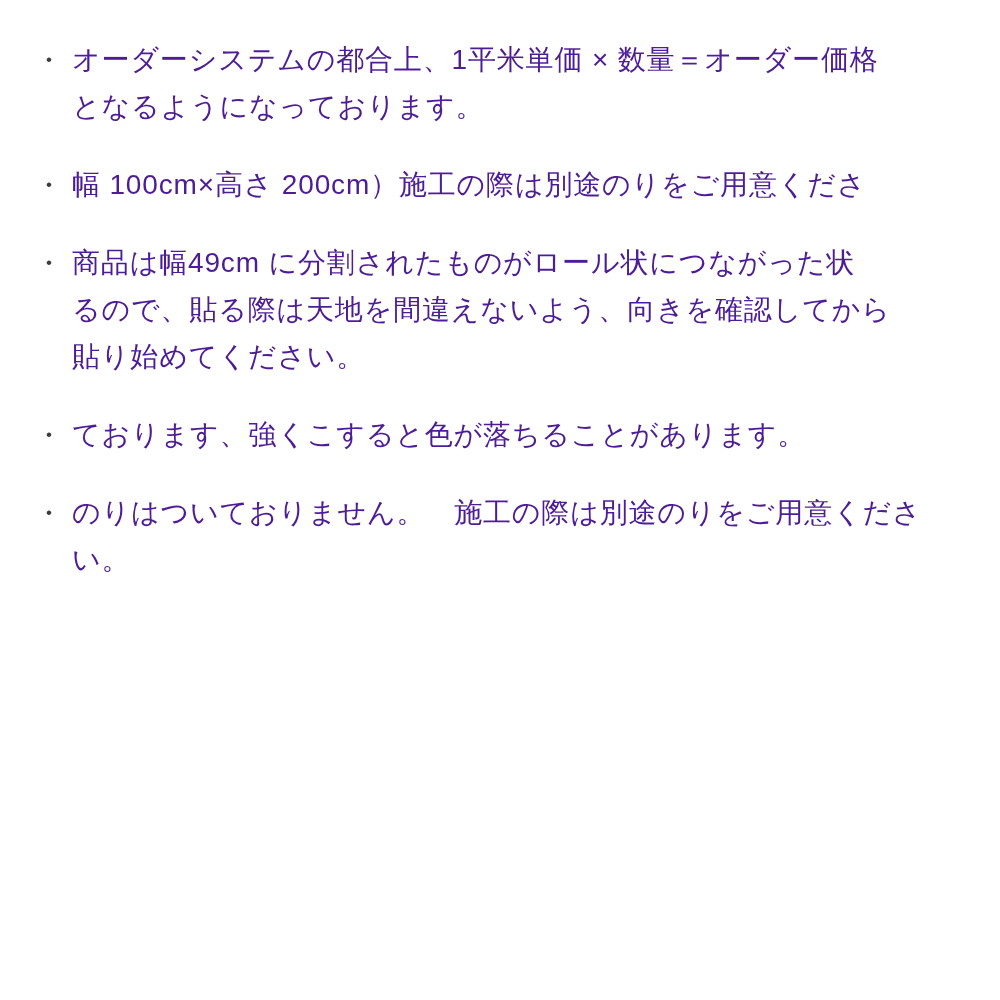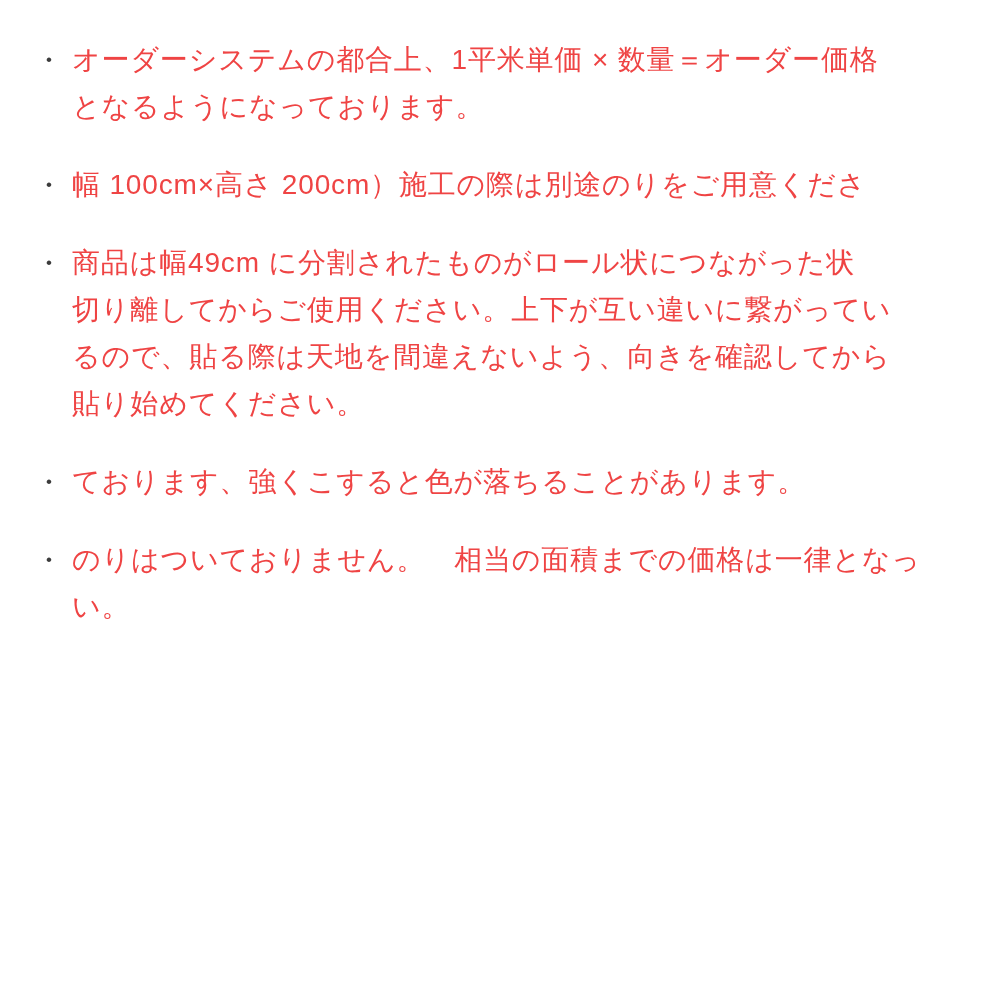--- a/index.html
+++ b/index.html
@@ -31,21 +31,21 @@
     font-size: 17px;
     line-height: 47px;
     color: #3c3c3c;
     text-align: left;
     user-select: none;
   }
   .note-text {
     flex: 1 1 auto;
     font-size: 28px;
     letter-spacing: 0.03em;
-    color: #ef4444;
+    color: #4c1d95;
   }
   .note-text .line {
     display: block;
     line-height: 47px;
     white-space: pre;
   }
 </style>
 </head>
 <body>
 
@@ -63,34 +63,33 @@
     <span class="bullet">•</span>
     <div class="note-text">
           <div class="line">幅 100cm×高さ 200cm）施工の際は別途のりをご用意くださ</div>
         </div>
   </li>
 
   <li class="note">
     <span class="bullet">•</span>
     <div class="note-text">
           <div class="line">商品は幅49cm に分割されたものがロール状につながった状</div>
-          <div class="line">切り離してからご使用ください。上下が互い違いに繋がってい</div>
           <div class="line">るので、貼る際は天地を間違えないよう、向きを確認してから</div>
           <div class="line">貼り始めてください。</div>
         </div>
   </li>
 
   <li class="note">
     <span class="bullet">•</span>
     <div class="note-text">
           <div class="line">ております、強くこすると色が落ちることがあります。</div>
         </div>
   </li>
 
   <li class="note">
     <span class="bullet">•</span>
     <div class="note-text">
-          <div class="line">のりはついておりません。　相当の面積までの価格は一律となっ</div>
+          <div class="line">のりはついておりません。　施工の際は別途のりをご用意くださ</div>
           <div class="line">い。</div>
         </div>
   </li>
 </ul>
 </main>
 
 </body></html>

